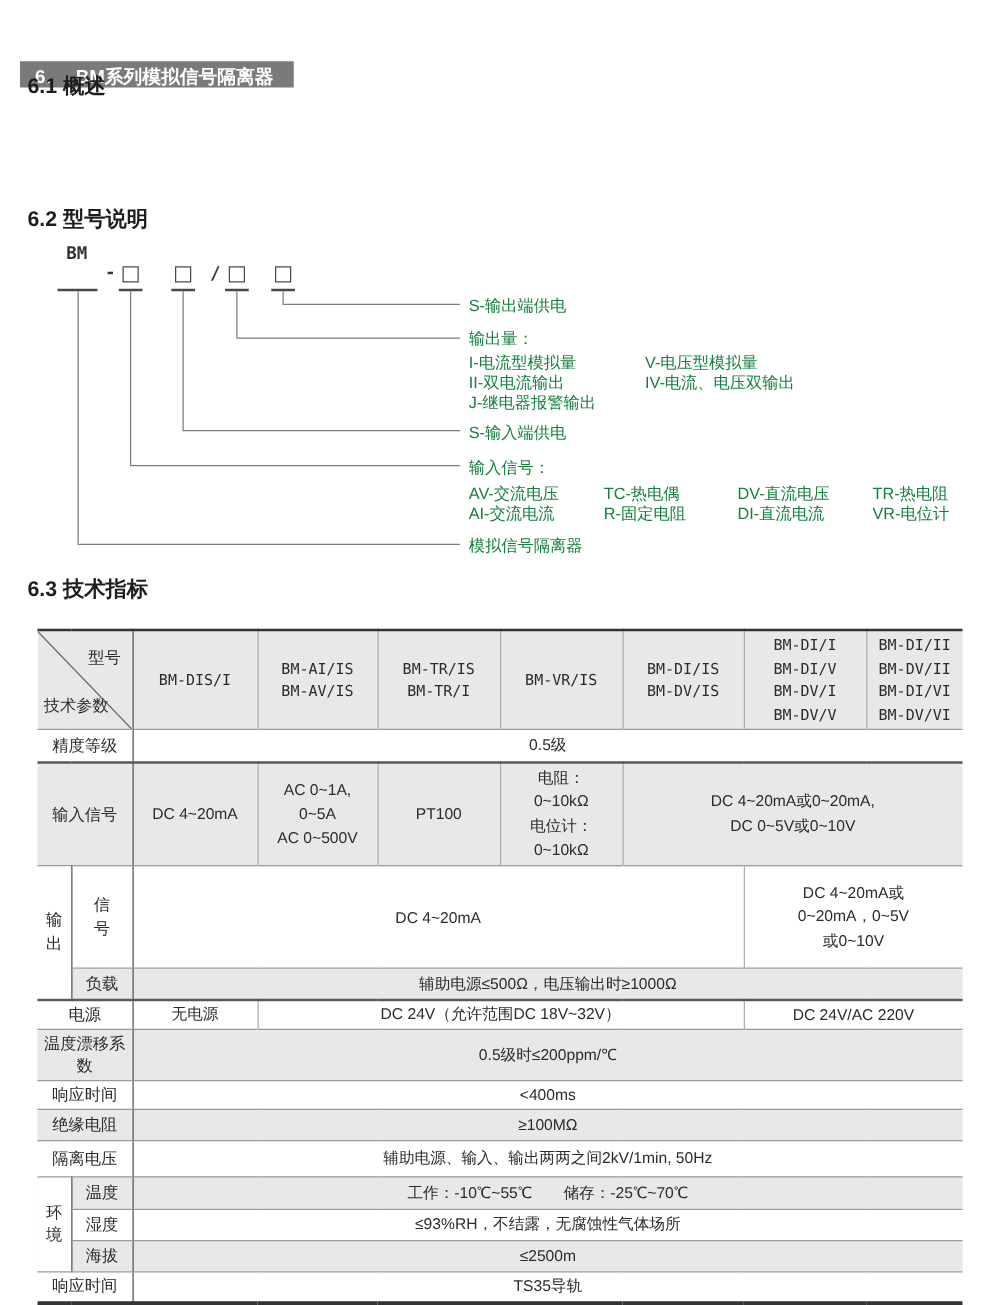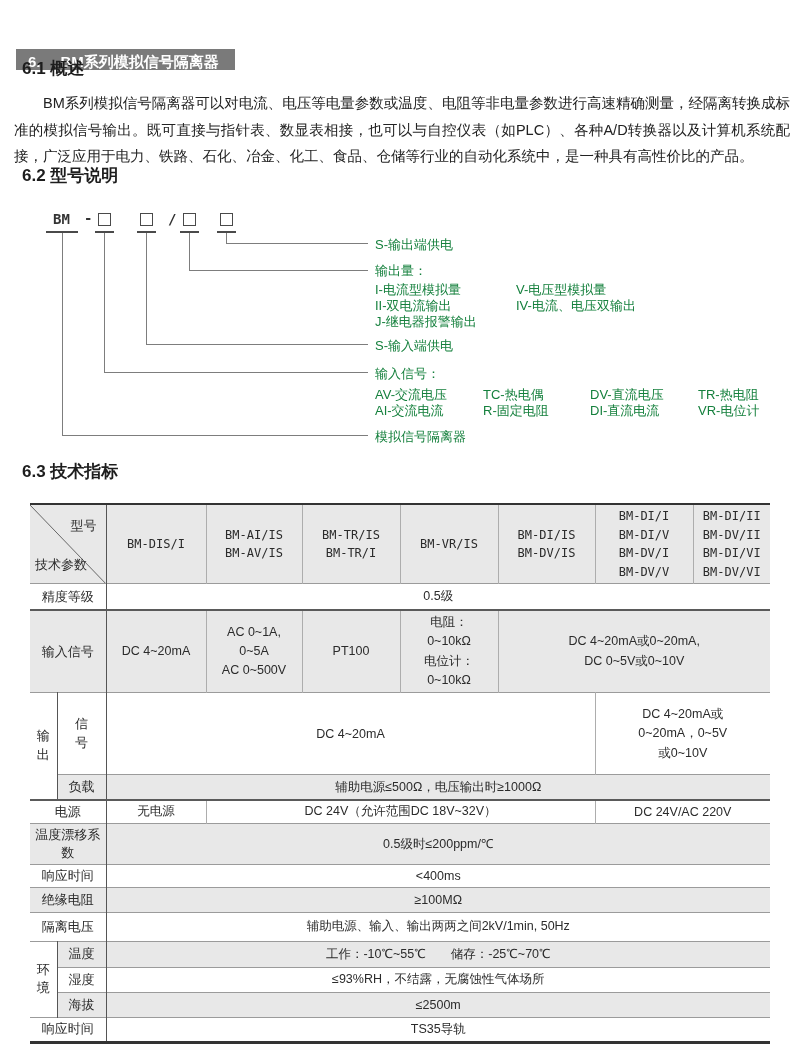--- a/index.html
+++ b/index.html
@@ -75,27 +75,26 @@
 </head>
 <body>
 
 <div class="page">
 
   <div class="banner">
     <span class="num">6.</span><span>BM系列模拟信号隔离器</span>
   </div>
 
   <div class="h2 h-overview">6.1 概述</div>
-  <p class="para">BM系列模拟信号隔离器可以对电流、电压等电量参数或温度、电阻等非电量参数进行高速精确测量，经隔离转换成标准的模拟信号输出。既可直接与指针表、数显表相接，也可以与自控仪表（如PLC）、各种A/D转换器以及计算机系统配接，广泛应用于电力、铁路、石化、冶金、化工、食品、仓储等行业的自动化系统中，是一种具有高性价比的产品。</p>
 
   <div class="h2 h-model">6.2 型号说明</div>
 
   <div class="diagram">
 
-    <span class="code-txt mono" style="left:53px; top:211px;">BM</span>
+    <span class="code-txt mono" style="left:53px; top:195px;">BM</span>
     <span class="code-txt mono" style="left:84px; top:210px;">-</span>
     <span class="box" style="left:98px;"></span>
     <span class="box" style="left:140px;"></span>
     <span class="code-txt mono" style="left:168px; top:211px;">/</span>
     <span class="box" style="left:183px;"></span>
     <span class="box" style="left:220px;"></span>
 
     <span class="uline" style="left:46px;  width:32px;"></span>
     <span class="uline" style="left:95px;  width:19px;"></span>
     <span class="uline" style="left:137px; width:19px;"></span>

